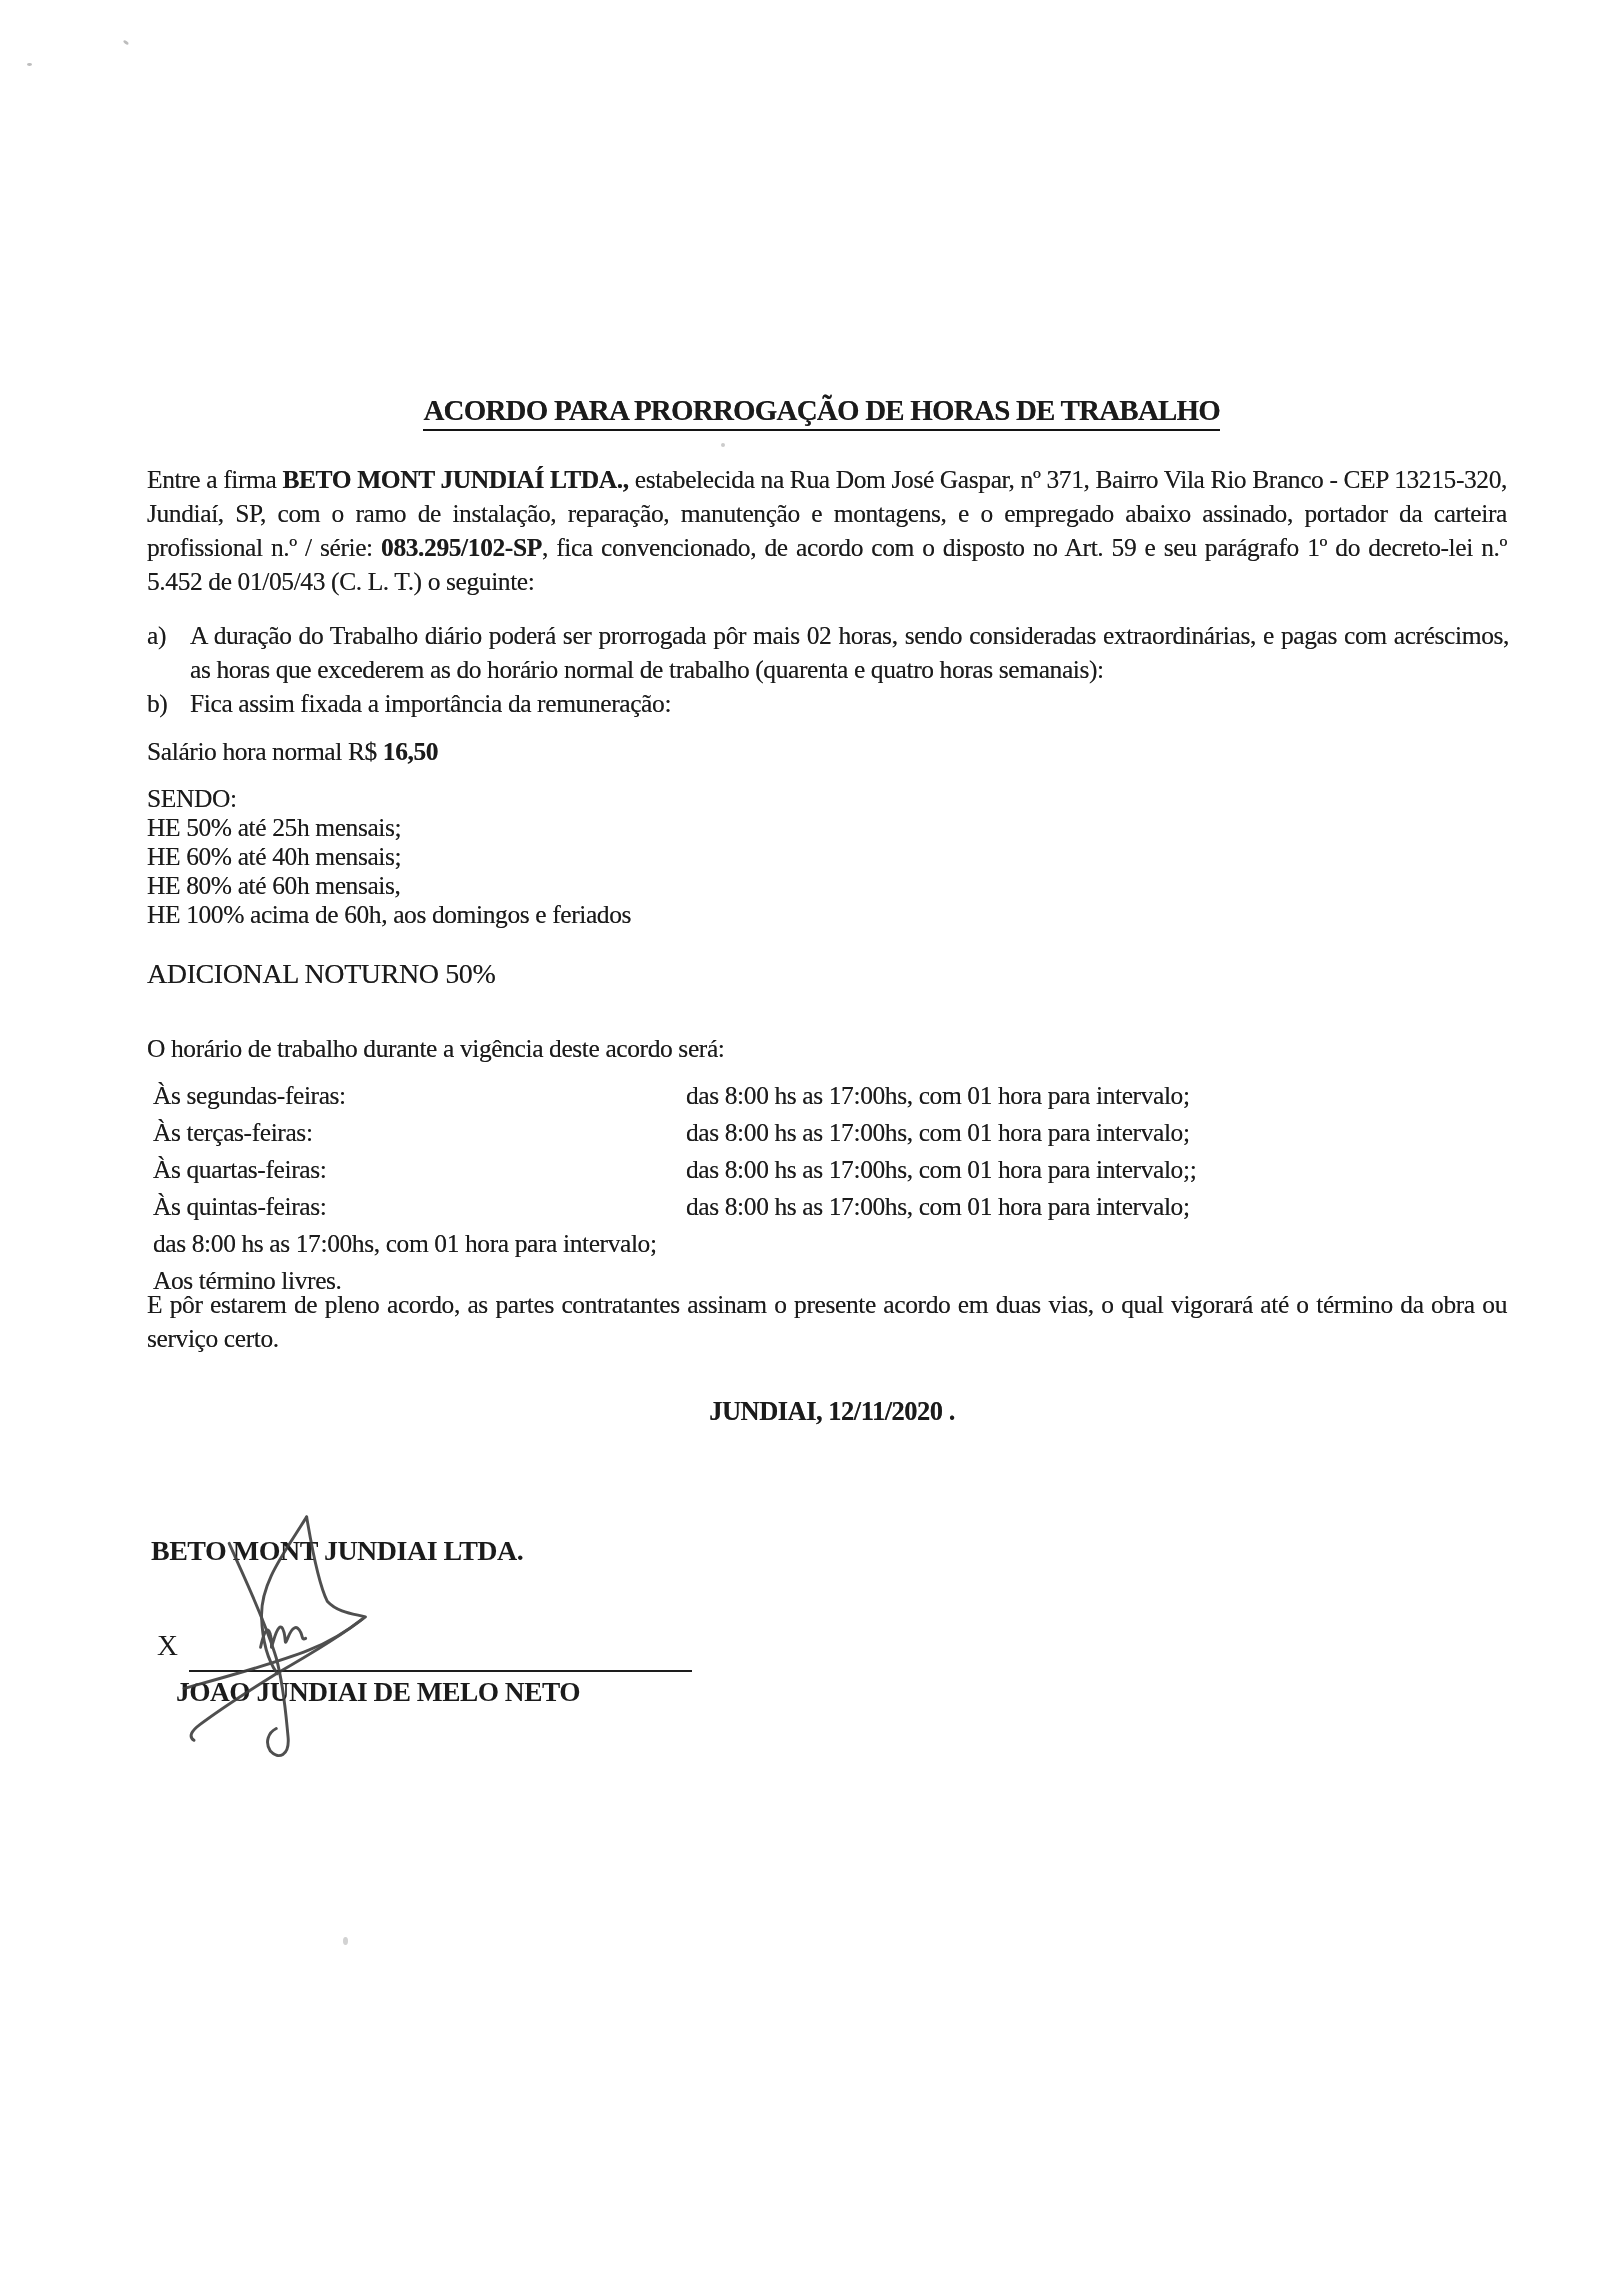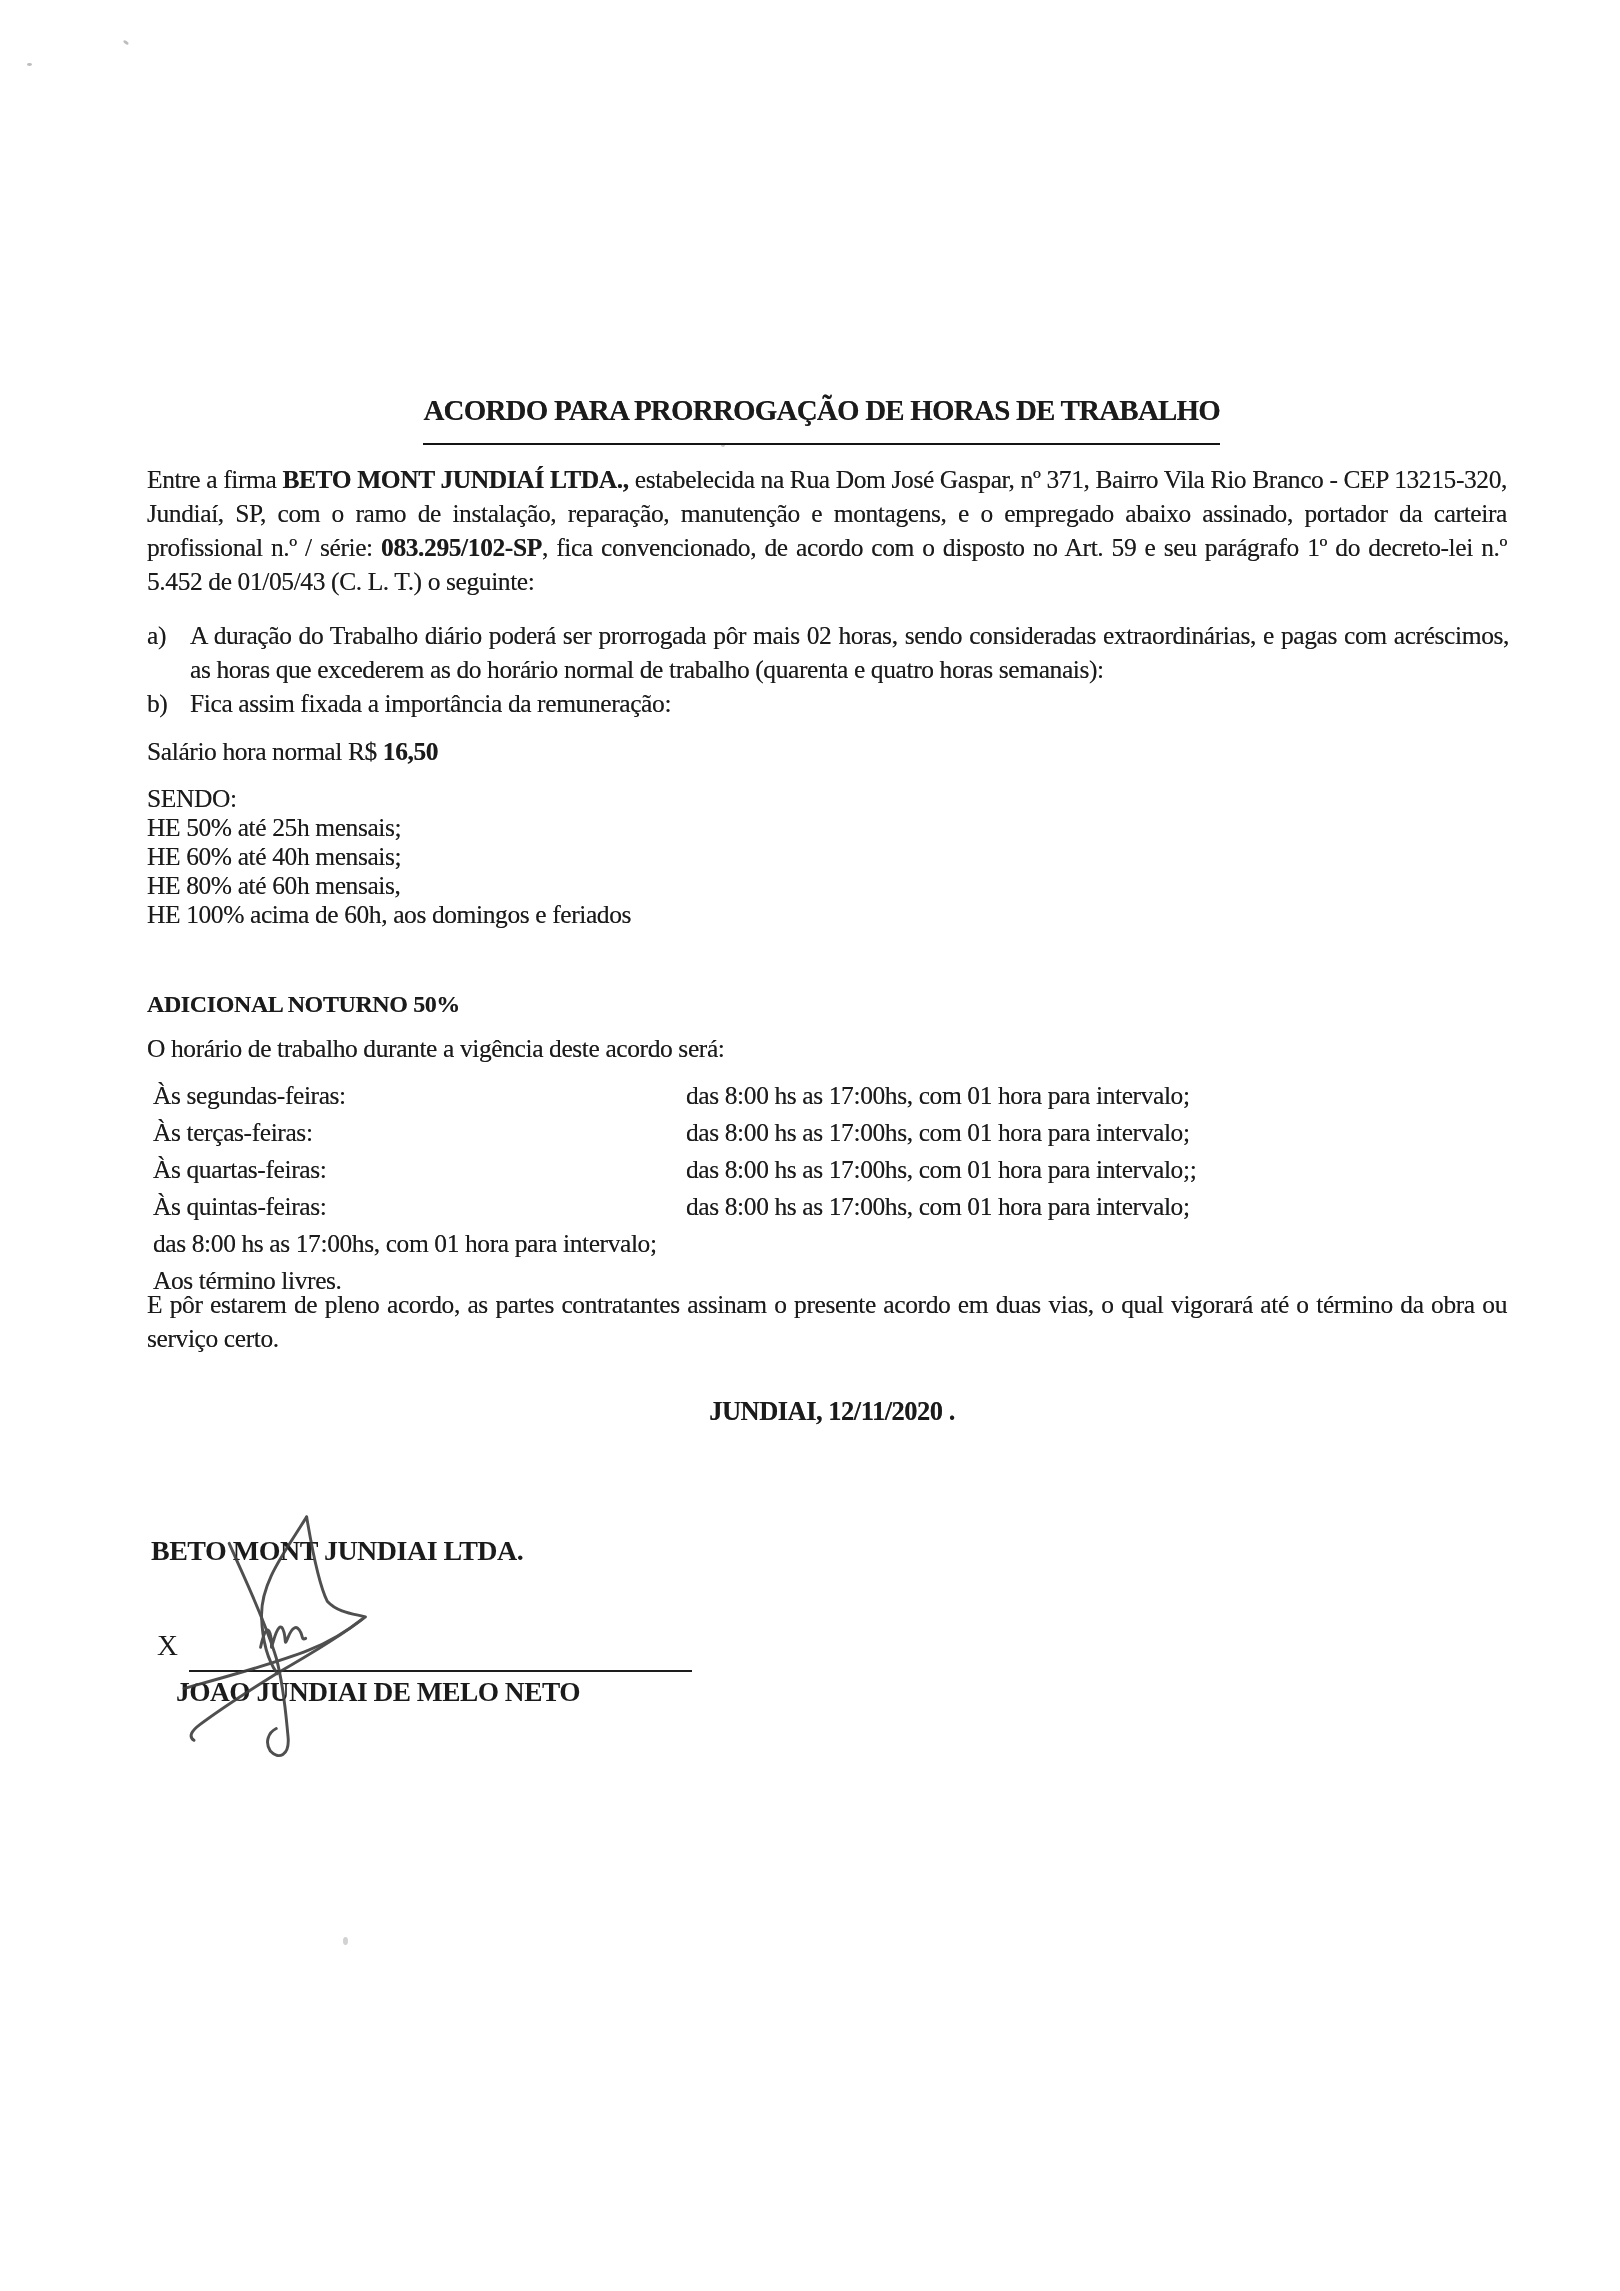--- a/index.html
+++ b/index.html
@@ -21,21 +21,21 @@
   .b{font-weight:bold;}
   .title-wrap{
     position:absolute;top:394px;left:0;right:0;
     text-align:center;padding-left:23.5px;
   }
   .title-text{
     display:inline-block;
     font-size:29px;font-weight:bold;
     letter-spacing:-0.8px;
     border-bottom:2.9px solid #141414;
-    padding-bottom:16px;
+    padding-bottom:2px;
     text-shadow:0 0 0.6px rgba(20,20,20,0.6);
   }
   .justify{text-align:justify;}
   .clause{display:flex;}
   .clause .marker{flex:0 0 43px;}
   .clause .ctext{flex:1;text-align:justify;}
   .sched-row{display:flex;}
   .sched-day{flex:0 0 533px;}
   .dateline{
     position:absolute;top:1396px;left:0;right:0;
@@ -85,21 +85,21 @@
   </div>
 
   <div class="txt" style="left:147px;top:784px;line-height:29px;">
     <div>SENDO:</div>
     <div>HE 50% até 25h mensais;</div>
     <div>HE 60% até 40h mensais;</div>
     <div>HE 80% até 60h mensais,</div>
     <div>HE 100% acima de 60h, aos domingos e feriados</div>
   </div>
 
-  <div class="txt" style="left:147px;top:987px;font-size:24px;font-weight:bold;">ADICIONAL NOTURNO 50%</div>
+  <div class="txt" style="left:147px;top:957px;font-size:28px;">ADICIONAL NOTURNO 50%</div>
 
   <div class="txt" style="left:147px;top:1032px;">O horário de trabalho durante a vigência deste acordo será:</div>
 
   <div class="txt" style="left:153px;top:1077px;width:1364px;line-height:37px;">
     <div class="sched-row">
       <span class="sched-day">Às segundas-feiras:</span>
       <span>das 8:00 hs as 17:00hs, com 01 hora para intervalo;</span>
     </div>
     <div class="sched-row">
       <span class="sched-day">Às terças-feiras:</span>

